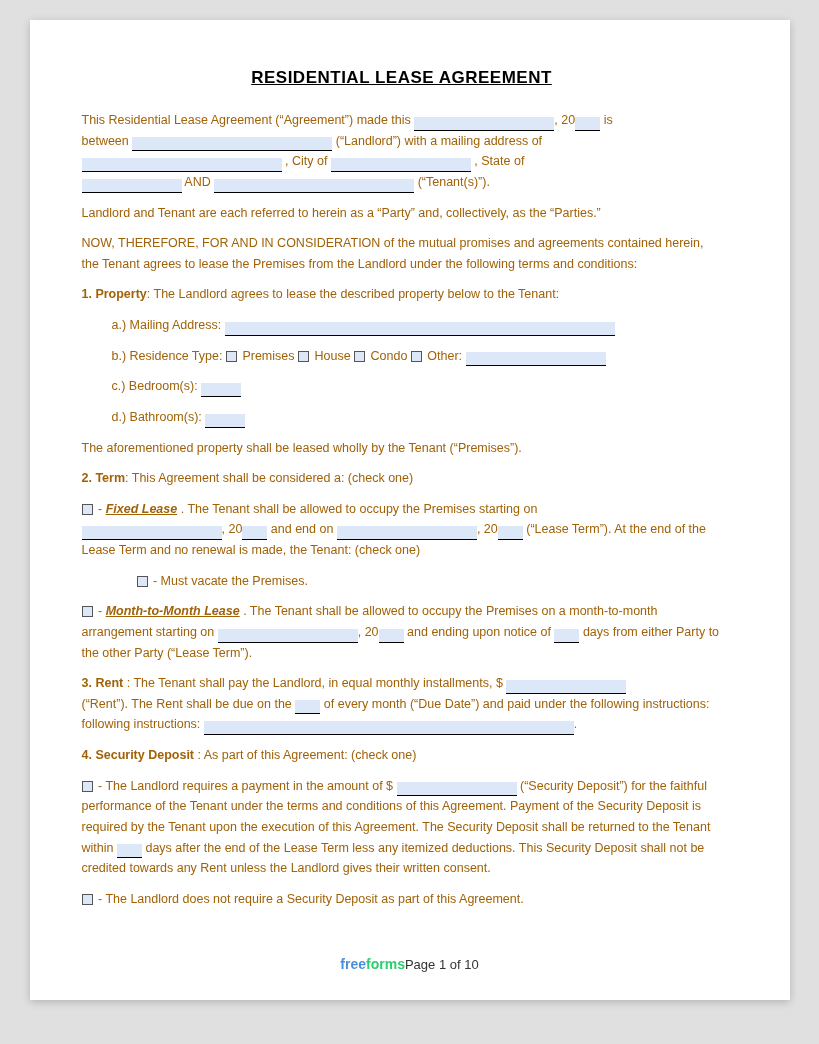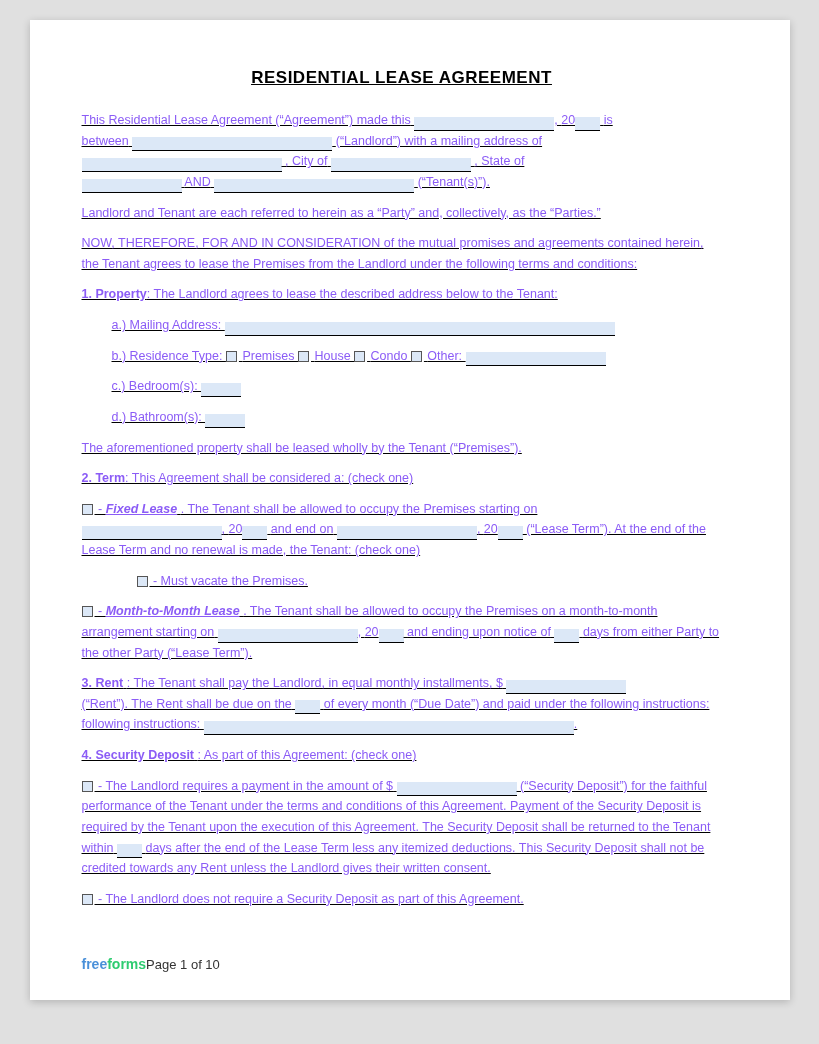--- a/index.html
+++ b/index.html
@@ -12,34 +12,33 @@
       padding: 20px;
       font-family: Arial, sans-serif;
     }
     .page {
       background: #fff;
       width: 760px;
       min-height: 980px;
       padding: 48px 68px 40px 52px;
       position: relative;
       box-shadow: 0 2px 8px rgba(0,0,0,0.2);
-      text-decoration: underline;
     }
     .title {
       text-align: center;
       font-size: 17px;
       font-weight: bold;
       text-decoration: underline;
       margin-bottom: 22px;
       letter-spacing: 0.5px;
     }
     .body-text {
       font-size: 12.5px;
       line-height: 1.65;
-      color: #8b5cf6;
+      color: #a16207;
     }
     .underline-field {
       display: inline-block;
       border-bottom: 1px solid #000;
       min-width: 60px;
       height: 14px;
       vertical-align: bottom;
       background: #dce8f7;
     }
     .field-wide { min-width: 140px; background: #dce8f7; }
@@ -62,21 +61,21 @@
       margin-right: 2px;
       background: #dce8f7;
     }
 
     .footer {
       position: absolute;
       bottom: 28px;
       left: 52px;
       right: 52px;
       display: flex;
-      justify-content: flex-start;
+      justify-content: center;
       align-items: flex-end;
     }
     .freeforms {
       font-size: 14px;
       font-weight: bold;
     }
     .freeforms .free { color: #4a90d9; }
     .freeforms .forms { color: #2ecc71; }
     .page-num {
       font-size: 13px;
@@ -109,21 +108,21 @@
     <span>AND</span>
     <span class="underline-field field-xwide"></span>
     <span>(“Tenant(s)”).</span>
   </div>
 
   <div class="body-text para">Landlord and Tenant are each referred to herein as a “Party” and, collectively, as the “Parties.”</div>
 
   <div class="body-text para">NOW, THEREFORE, FOR AND IN CONSIDERATION of the mutual promises and agreements contained herein, the Tenant agrees to lease the Premises from the Landlord under the following terms and conditions:</div>
 
   <div class="body-text para">
-    <span class="bold">1. Property</span><span>: The Landlord agrees to lease the described address below to the Tenant:</span>
+    <span class="bold">1. Property</span><span>: The Landlord agrees to lease the described property below to the Tenant:</span>
   </div>
 
   <div class="body-text indent">
 
     <div class="para">
       <span>a.)  Mailing Address: </span>
       <span class="underline-field" style="min-width:390px;background:#dce8f7;"></span>
     </div>
 
     <div class="para">

